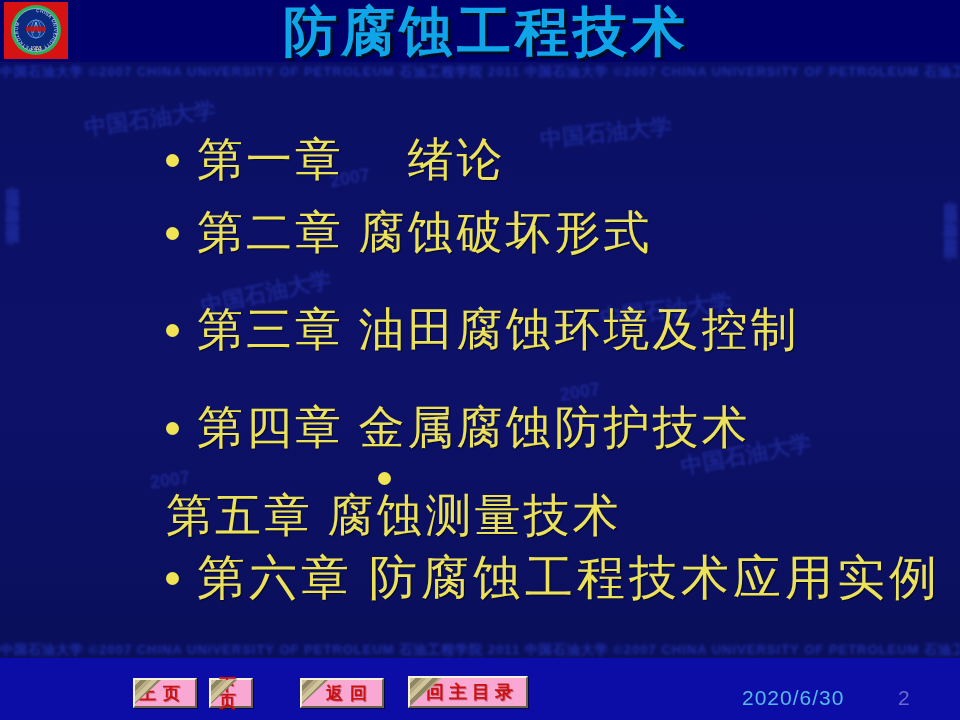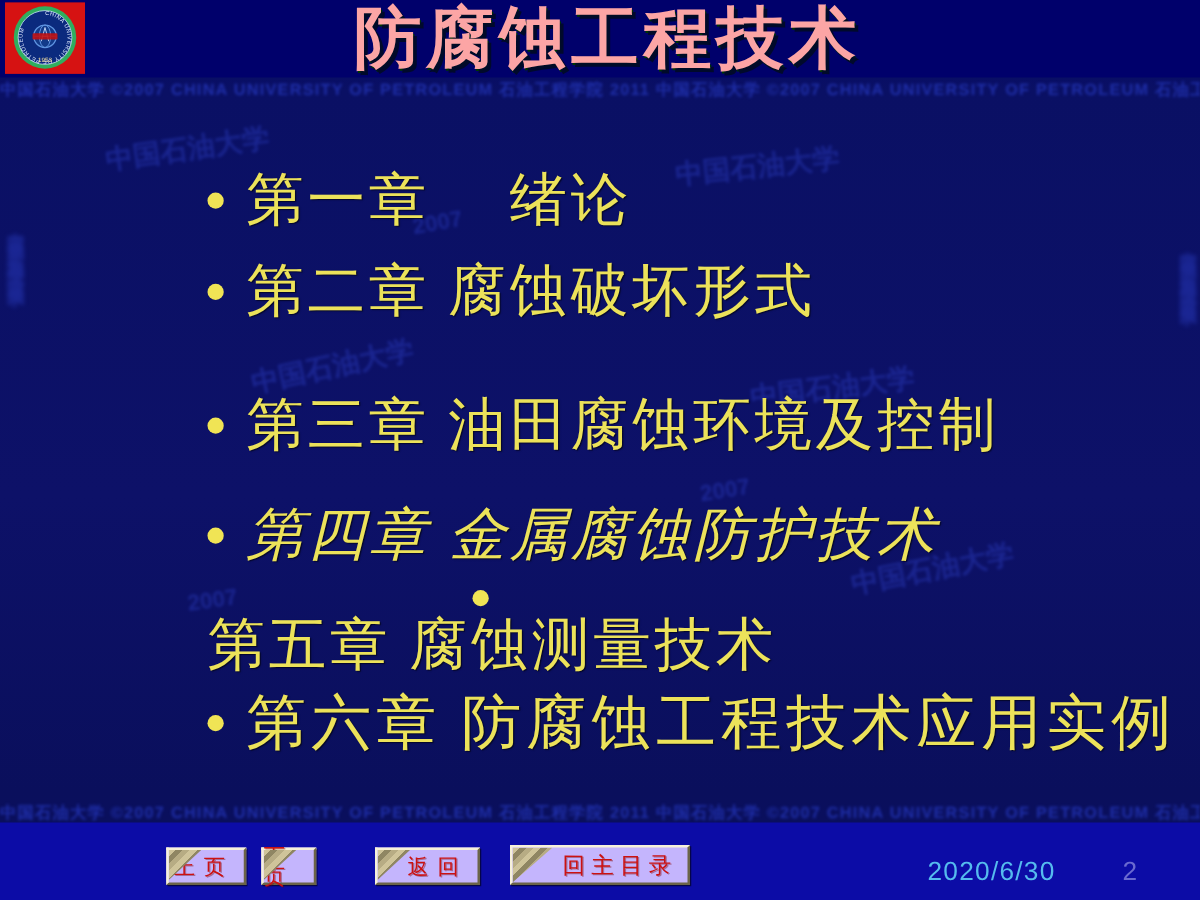--- a/index.html
+++ b/index.html
@@ -7,21 +7,21 @@
     position:relative;width:960px;height:720px;overflow:hidden;
     background:linear-gradient(#00006b 0,#0a1064 10%,#0d1168 55%,#0a0f5c 88%,#0a0f60 100%);
     font-family:"Liberation Sans",sans-serif;
   }
   
   .header{position:absolute;left:0;top:0;width:960px;height:62px;background:#00006b;}
   .logo{position:absolute;left:4px;top:2px;width:64px;height:57px;background:#d61212;
         display:flex;align-items:center;justify-content:center;}
   .slide-title{
     position:absolute;left:283px;top:2px;height:58px;line-height:58px;
-    font-size:54px;font-weight:900;letter-spacing:4px;color:#fca5a5;
+    font-size:54px;font-weight:900;letter-spacing:4px;color:#0ea5e9;
     text-shadow:3px 3px 0 rgba(0,10,40,.95), 1px 1px 0 #003800;
     white-space:nowrap;
   }
   
   .wm-band{
     position:absolute;left:0;width:960px;height:18px;overflow:hidden;
     color:#2233b4;font-size:13px;letter-spacing:1px;white-space:nowrap;
     filter:blur(1.4px);opacity:.85;font-weight:bold;
   }
   .wm-band.top{top:63px;}
@@ -44,27 +44,28 @@
   }
   .chapter .dot{
     width:13px;height:13px;border-radius:50%;background:#f0e455;
     margin-right:18px;flex:0 0 auto;
   }
   .chapter.c6{font-size:48px;letter-spacing:4px;}
   
   .footer{position:absolute;left:0;top:658px;width:960px;height:62px;background:#0c0ca6;}
   .nav-btn{
     position:absolute;top:20px;height:30px;box-sizing:border-box;
-    background:#c4b5fd;
+    background:#f9a8d4;
     border-top:2px solid #f6f1da;border-left:2px solid #f6f1da;
     border-bottom:2px solid #6b6448;border-right:2px solid #6b6448;
     box-shadow:1px 1px 0 rgba(0,0,0,.55);
-    color:#cc1111;font-weight:normal;cursor:pointer;
+    color:#cc1111;font-weight:bold;cursor:pointer;
     display:flex;align-items:center;justify-content:flex-end;
     padding:0 8px 0 0;
+    text-align:right;
   }
   .nav-btn .tri{
     position:absolute;left:0;top:0;width:26px;height:24px;
     clip-path:polygon(0 0,100% 0,0 100%);
     background:repeating-linear-gradient(135deg,#cfc49a 0 4px,#8f8663 4px 8px,#b7ac84 8px 12px);
   }
   .nav-btn .lbl{font-size:17px;letter-spacing:7px;line-height:1;text-shadow:1px 1px 0 rgba(120,0,0,.4);}
   .nav-btn.big .lbl{font-size:18px;letter-spacing:5px;}
   .nav-btn.big .tri{width:32px;height:28px;}
   .footer-date{position:absolute;left:742px;top:686px;font-size:21px;color:#55bbee;letter-spacing:1px;}
@@ -114,25 +115,25 @@
   <div class="wm-vert" style="left:942px;top:190px;height:300px;">中国石油大学 石油工程学院 中国石油大学</div>
 
   <div class="chapter c1" style="left:166px;top:132px;justify-content:flex-end;">
     <span class="dot"></span>
     <span>第一章　 绪论</span>
   </div>
   <div class="chapter c2" style="left:166px;top:205px;">
     <span class="dot"></span>
     <span>第二章 腐蚀破坏形式</span>
   </div>
-  <div class="chapter c3" style="left:166px;top:302px;margin-top:10px;">
+  <div class="chapter c3" style="left:166px;top:302px;">
     <span class="dot"></span>
     <span>第三章 油田腐蚀环境及控制</span>
   </div>
-  <div class="chapter c4" style="left:166px;top:400px;font-style:italic;">
+  <div class="chapter c4" style="left:166px;top:400px;">
     <span class="dot"></span>
     <span>第四章 金属腐蚀防护技术</span>
   </div>
   <div class="chapter c5" style="left:166px;top:472px;flex-direction:column;">
     <span class="dot"></span>
     <span>第五章 腐蚀测量技术</span>
   </div>
   <div class="chapter c6" style="left:166px;top:550px;text-align:right;">
     <span class="dot"></span>
     <span>第六章 防腐蚀工程技术应用实例</span>
@@ -144,21 +145,21 @@
       <span class="lbl">上页</span>
     </div>
     <div class="nav-btn" style="left:209px;width:44px;">
       <span class="tri"></span>
       <span class="lbl">下页</span>
     </div>
     <div class="nav-btn" style="left:300px;width:84px;">
       <span class="tri"></span>
       <span class="lbl">返回</span>
     </div>
-    <div class="nav-btn big" style="left:408px;width:144px;top:18px;height:32px;">
+    <div class="nav-btn big" style="left:408px;width:120px;top:18px;height:32px;">
       <span class="tri"></span>
       <span class="lbl">回主目录</span>
     </div>
   </div>
   <div class="footer-date">2020/6/30</div>
   <div class="footer-page">2</div>
 
 </div>
 
 </body></html>

